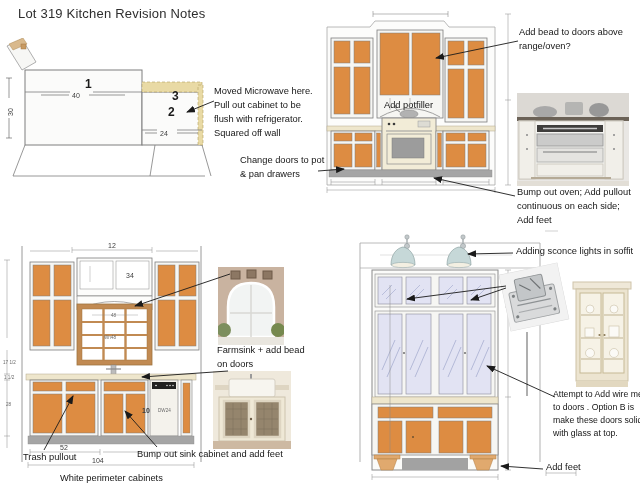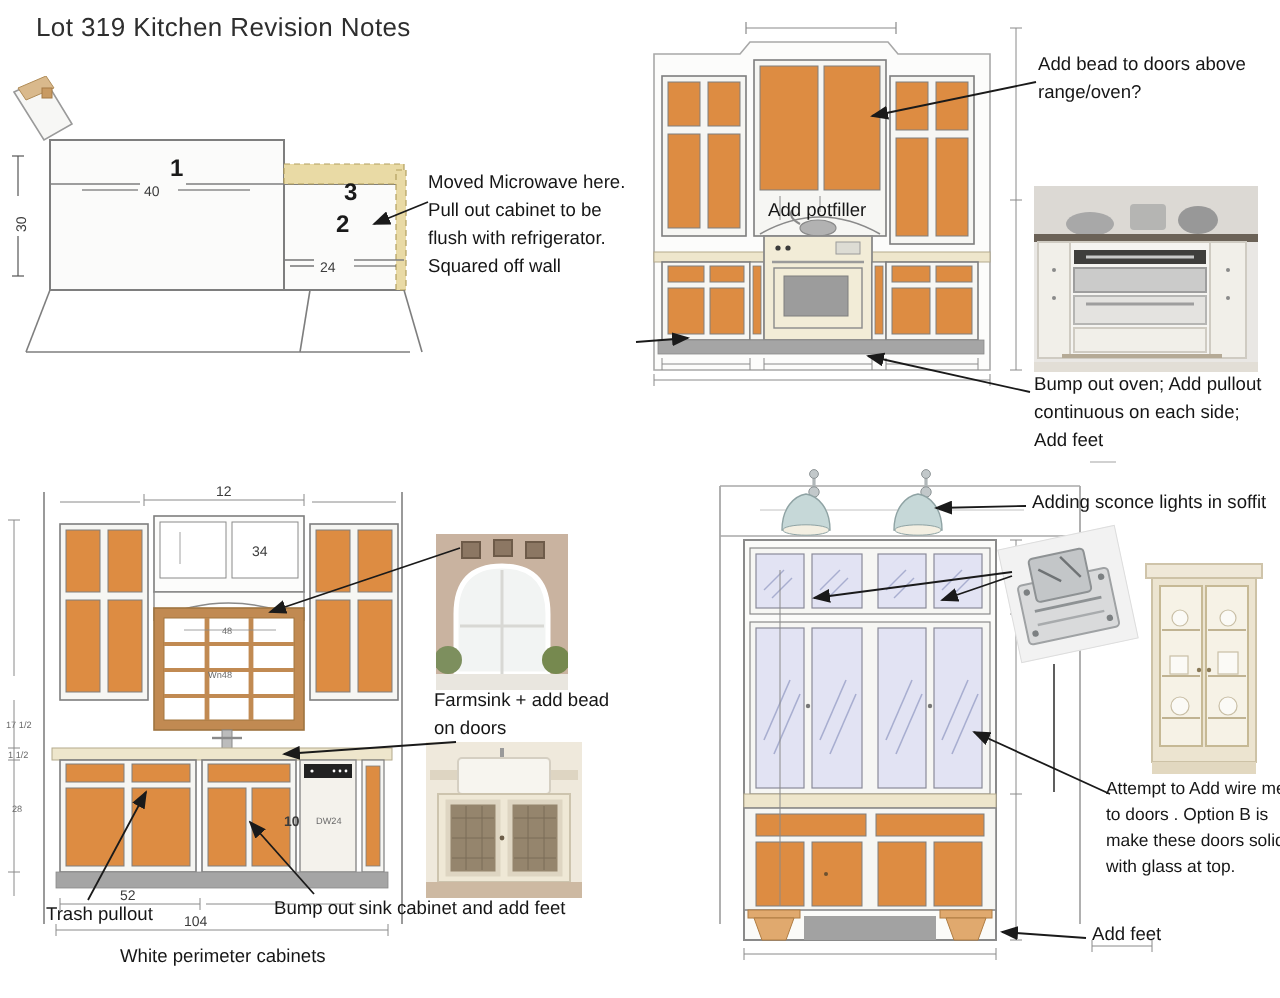--- a/index.html
+++ b/index.html
@@ -448,20 +448,21 @@
         <rect x="38" y="46" width="10" height="11"></rect>
       <circle cx="19" cy="73" r="4.5"></circle>
         <circle cx="43" cy="73" r="4.5"></circle>
     </g>
     <circle cx="28.5" cy="55" r="1.1" fill="#8a7a58"></circle>
       <circle cx="33.5" cy="55" r="1.1" fill="#8a7a58"></circle>
     <rect x="5" y="101" width="52" height="6" fill="#e2d8c0"></rect>
   </svg>
 
   <div class="note" style="left:214px;top:85px;width:106px;">Moved Microwave here. Pull out cabinet to be flush with refrigerator. Squared off wall</div>
+  <div class="note" style="left:240px;top:154px;width:88px;">Change doors to pot &amp; pan drawers</div>
   <div class="note" style="left:519px;top:26px;width:104px;">Add bead to doors above range/oven?</div>
   <div class="note nowrap" style="left:384px;top:99px;">Add potfiller</div>
   <div class="note" style="left:517px;top:186px;width:118px;">Bump out oven; Add pullout continuous on each side; Add feet</div>
   <div class="note" style="left:217px;top:344px;width:99px;">Farmsink + add bead on doors</div>
   <div class="note nowrap" style="left:23px;top:451px;">Trash pullout</div>
   <div class="note nowrap" style="left:137px;top:448px;">Bump out sink cabinet and add feet</div>
   <div class="note nowrap" style="left:516px;top:245px;">Adding sconce lights in soffit</div>
   <div class="note nowrap" style="left:60px;top:472px;">White perimeter cabinets</div>
   <div class="note" style="left:553px;top:388px;width:101px;font-size:8.7px;">Attempt to Add wire mesh to doors . Option B is make these doors solid with glass at top.</div>
   <div class="note nowrap" style="left:546px;top:461px;">Add feet</div>

